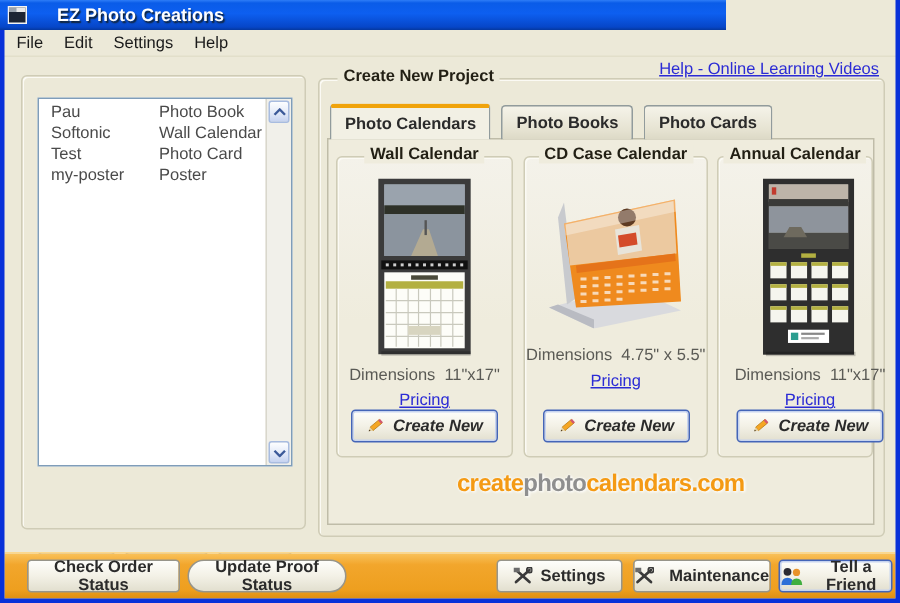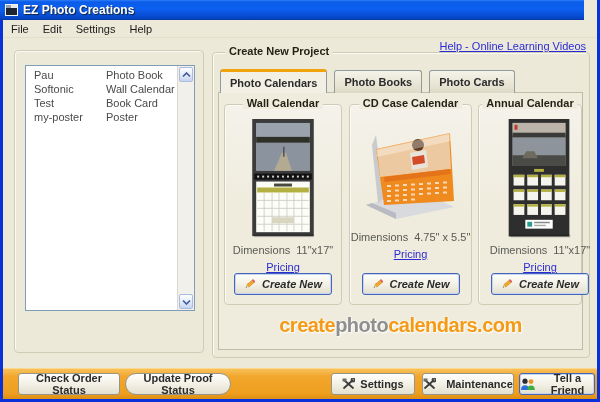--- a/index.html
+++ b/index.html
@@ -12,23 +12,23 @@
     overflow: hidden;
     color:#1a1a1a;
   }
   .window-frame {
     position:absolute; inset:0;
     border:3px solid #0831D9; border-top:none;
     pointer-events:none; z-index:90;
   }
   
   .titlebar {
-    position:absolute; left:0; top:0; width:584px; height:20px;
+    position:absolute; left:0; top:0; width:484px; height:20px;
     background: linear-gradient(180deg,#2e7df7 0%,#0a5ce8 10%,#0d5ff0 45%,#0646c8 90%,#05389f 100%);
-    display:flex; align-items:center; padding-left:5px; gap:5px; z-index:95;
+    display:flex; align-items:center; padding-left:5px; gap:20px; z-index:95;
   }
   .titlebar .title {
     color:#fff; font-weight:bold; font-size:12px;
     text-shadow: 1px 1px 1px #123;
   }
   .app-icon { width:13px; height:12px; display:inline-block; }
   
   .menubar {
     position:absolute; left:0; top:20px; width:600px; height:18px;
     background:#ECE9D8; display:flex; align-items:center; gap:0;
@@ -105,21 +105,21 @@
     font-weight:bold; color:#221f14; white-space:nowrap;
   }
   .dims { color:#5a5a55; margin-top:6px; white-space:nowrap; }
   .dims .dim-val { margin-left:6px; }
   .pricing { color:#2B2BD5; text-decoration:underline; margin-top:5px; cursor:pointer; }
   .create-btn { margin-top:auto; margin-bottom:9px; height:22px; width:98px;font-style:italic; }
   .preview { display:block; }
   
   .watermark {
     position:absolute; left:218px; width:365px; top:314px;
-    text-align:center; font-size:20px; font-weight:bold; letter-spacing:-0.5px;
+    text-align:center; font-size:16px; font-weight:bold; letter-spacing:-0.5px;
     text-shadow: 0 0 2px #fff, 1px 1px 2px #ffffff;
   }
   .wm-orange { color:#F49A14; } .wm-gray { color:#8F8F8F; }
   
   .help-link {
     position:absolute; top:40px; right:14px;
     color:#2B2BD5; text-decoration:underline; cursor:pointer;
   }
   
   .bottombar {
@@ -161,21 +161,21 @@
       <div class="list-row">
         <span>Pau</span>
         <span>Photo Book</span>
       </div>
       <div class="list-row">
         <span>Softonic</span>
         <span>Wall Calendar</span>
       </div>
       <div class="list-row">
         <span>Test</span>
-        <span>Book Card</span>
+        <span>Photo Card</span>
       </div>
       <div class="list-row">
         <span>my-poster</span>
         <span>Poster</span>
       </div>
     </div>
     <div class="scrollbar">
       <div class="scroll-btn up">
         <svg width="9" height="6" viewBox="0 0 9 6">
             <polyline points="1,4.5 4.5,1 8,4.5" fill="none" stroke="#3C5A99" stroke-width="1.6"></polyline>

